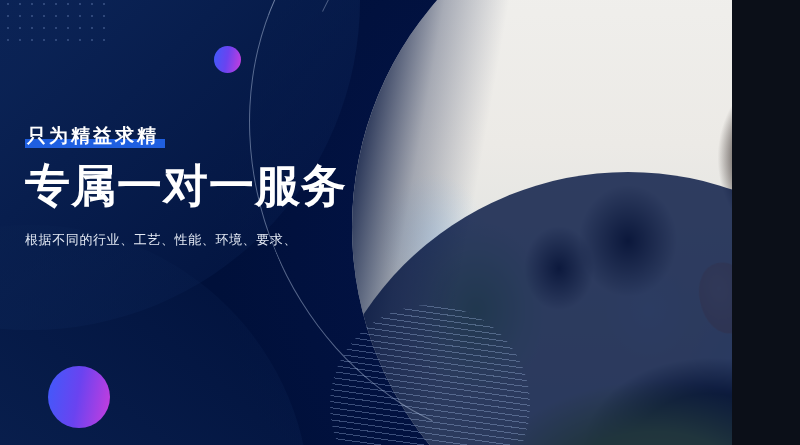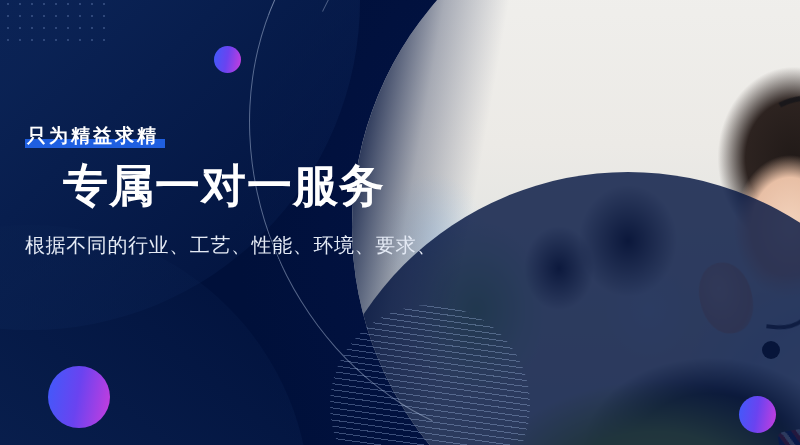--- a/index.html
+++ b/index.html
@@ -1,20 +1,20 @@
 <!DOCTYPE html>
 <html><head>
 <meta charset="utf-8">
 <style>
   html,body{margin:0;padding:0;background:#0b0f18;}
   body{font-family:"Liberation Sans","DejaVu Sans",sans-serif;}
 
   .banner{
     position:relative;
-    width:800px;height:445px;
+    width:732px;height:445px;
     overflow:hidden;
     background:#00103a;
   }
 
   
   .bg-base{
     position:absolute;inset:0;
     background:
       radial-gradient(circle at 86% 52%, #062057 0%, #021242 38%, #00103a 62%),
       linear-gradient(115deg,#061b47 0%,#00103a 46%,#000d30 100%);
@@ -233,25 +233,24 @@
   .eyebrow .txt{position:relative;z-index:1;}
 
   .headline{
     margin:0 0 20px 0;
     font-size:45px;
     font-weight:700;
     color:#ffffff;
     letter-spacing:1px;
     line-height:1.05;
     white-space:nowrap;
-    text-align:right;
   }
   .subcopy{
     margin:0;
-    font-size:20px;
+    font-size:13px;
     font-weight:400;
     color:#e3e9f4;
     line-height:1.62;
     letter-spacing:.6px;
   }
   .subcopy div{white-space:nowrap;}
 </style>
 </head>
 <body>
 

